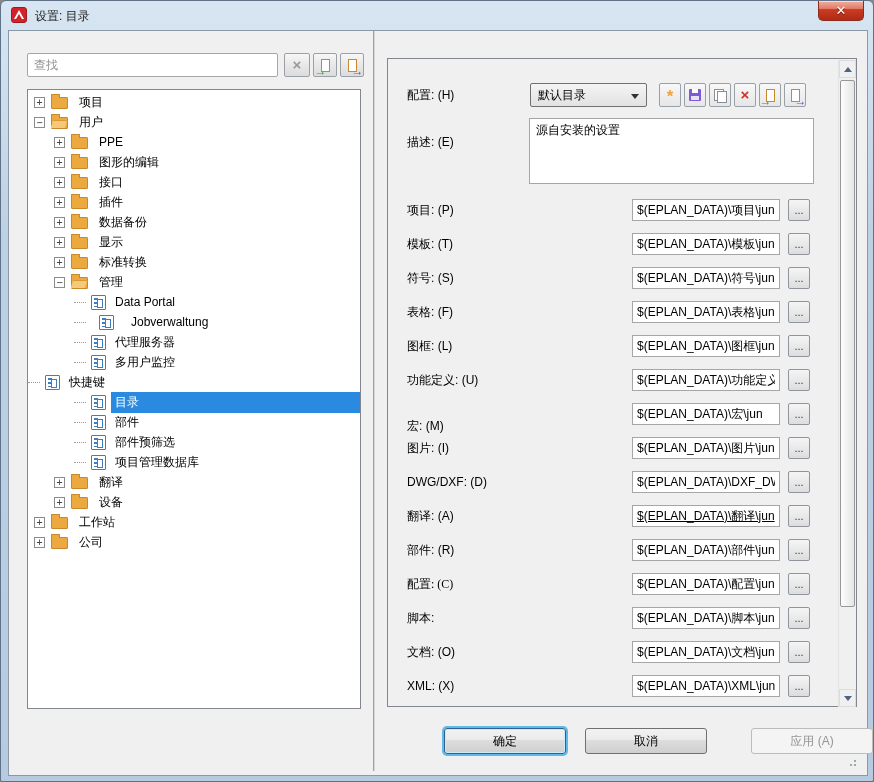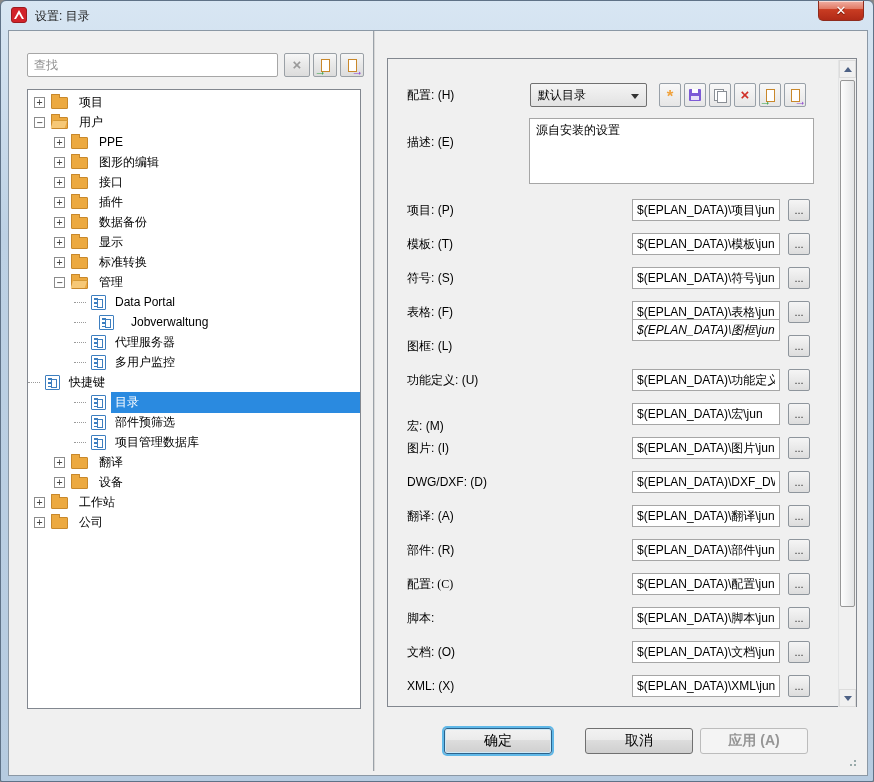--- a/index.html
+++ b/index.html
@@ -94,21 +94,21 @@
   .sbar{position:absolute;right:1px;top:1px;width:17px;height:647px;background:#f0f0f0;
         border-left:1px solid #e3e4e5;}
   .sarr{position:absolute;left:0;width:17px;height:18px;background:#f0f0f0;border:1px solid #dcdcdc;
         display:flex;align-items:center;justify-content:center;cursor:pointer;}
   .sarr span{width:0;height:0;border-left:4px solid transparent;border-right:4px solid transparent;}
   .sarr.up{top:0;} .sarr.up span{border-bottom:5px solid #4d6185;}
   .sarr.down{bottom:0;} .sarr.down span{border-top:5px solid #4d6185;}
   .sthumb{position:absolute;left:1px;top:20px;width:15px;height:527px;border:1px solid #979797;border-radius:2px;
         background:linear-gradient(to right,#fdfdfd,#e4e5e6);cursor:pointer;}
   
-  .fbtn{position:absolute;top:727px;width:108px;height:26px;font-size:14px;color:#000;cursor:pointer;
+  .fbtn{position:absolute;top:727px;width:122px;height:26px;font-size:12px;color:#000;cursor:pointer;
         border:1px solid #707070;border-radius:3px;
         background:linear-gradient(to bottom,#f2f2f2,#ebebeb 45%,#dddddd 46%,#cfcfcf);}
   .fbtn.default{border:1px solid #2c628b;box-shadow:0 0 0 2px #5fb8e8, inset 0 0 0 1px #cde9f7;}
   .fbtn.disabled{color:#959595;border:1px solid #bcbcbc;background:#f4f4f4;cursor:default;}
   .grip{position:absolute;left:848px;top:758px;width:8px;height:8px;
         background:radial-gradient(circle at 2px 6px,#9aa 1px,transparent 1.2px),
                    radial-gradient(circle at 6px 6px,#9aa 1px,transparent 1.2px),
                    radial-gradient(circle at 6px 2px,#9aa 1px,transparent 1.2px);}
 </style>
 </head>
@@ -216,20 +216,25 @@
         <span class="tlabel">快捷键</span>
       </div>
       <div class="trow sel" style="padding-left: 46px;">
         <span class="stub"></span>
         <span class="leaficon"></span>
         <span class="tlabel">目录</span>
       </div>
       <div class="trow" style="padding-left: 46px;">
         <span class="stub"></span>
         <span class="leaficon"></span>
+        <span class="tlabel">部件</span>
+      </div>
+      <div class="trow" style="padding-left: 46px;">
+        <span class="stub"></span>
+        <span class="leaficon"></span>
         <span class="tlabel">部件预筛选</span>
       </div>
       <div class="trow" style="padding-left: 46px;">
         <span class="stub"></span>
         <span class="leaficon"></span>
         <span class="tlabel">项目管理数据库</span>
       </div>
       <div class="trow" style="padding-left: 26px;">
         <span class="expand">+</span>
         <span class="folder"></span>
@@ -300,21 +305,21 @@
           <input class="finput" value="$(EPLAN_DATA)\符号\jun" style="top: 208px;">
           <button class="browse" style="top: 208px;">...</button>
         </div>
         <div class="frow">
           <span class="flabel" style="top: 242px;">表格: (F)</span>
           <input class="finput" value="$(EPLAN_DATA)\表格\jun" style="top: 242px;">
           <button class="browse" style="top: 242px;">...</button>
         </div>
         <div class="frow">
           <span class="flabel" style="top: 276px;">图框: (L)</span>
-          <input class="finput" value="$(EPLAN_DATA)\图框\jun" style="top: 260px; font-style: italic;">
+          <input class="finput" value="$(EPLAN_DATA)\图框\jun" style="top: 276px;">
           <button class="browse" style="top: 276px;">...</button>
         </div>
         <div class="frow">
           <span class="flabel" style="top: 310px;">功能定义: (U)</span>
           <input class="finput" value="$(EPLAN_DATA)\功能定义\" style="top: 310px;">
           <button class="browse" style="top: 310px;">...</button>
         </div>
         <div class="frow">
           <span class="flabel" style="top: 356px;">宏: (M)</span>
           <input class="finput" value="$(EPLAN_DATA)\宏\jun" style="top: 344px;">
@@ -325,21 +330,21 @@
           <input class="finput" value="$(EPLAN_DATA)\图片\jun" style="top: 378px;">
           <button class="browse" style="top: 378px;">...</button>
         </div>
         <div class="frow">
           <span class="flabel" style="top: 412px;">DWG/DXF: (D)</span>
           <input class="finput" value="$(EPLAN_DATA)\DXF_DWG" style="top: 412px;">
           <button class="browse" style="top: 412px;">...</button>
         </div>
         <div class="frow">
           <span class="flabel" style="top: 446px;">翻译: (A)</span>
-          <input class="finput" value="$(EPLAN_DATA)\翻译\jun" style="top: 446px;">
+          <input class="finput" value="$(EPLAN_DATA)\翻译\jun" style="top: 446px; text-decoration: underline;">
           <button class="browse" style="top: 446px;">...</button>
         </div>
         <div class="frow">
           <span class="flabel" style="top: 480px;">部件: (R)</span>
           <input class="finput" value="$(EPLAN_DATA)\部件\jun" style="top: 480px;">
           <button class="browse" style="top: 480px;">...</button>
         </div>
         <div class="frow">
           <span class="flabel" style="top: 514px; font-family: Liberation Serif, serif;">配置: (C)</span>
           <input class="finput" value="$(EPLAN_DATA)\配置\jun" style="top: 514px;">
@@ -368,15 +373,15 @@
         </div>
       <div class="sthumb"></div>
       <div class="sarr down">
           <span></span>
         </div>
     </div>
   </div>
 
   <button class="fbtn default" style="left:443px;">确定</button>
   <button class="fbtn" style="left:584px;">取消</button>
-  <button class="fbtn disabled" style="left:699px;font-weight:bold;">应用 (A)</button>
+  <button class="fbtn disabled" style="left:750px;">应用 (A)</button>
   <div class="grip"></div>
 </div>
 
 </body></html>

